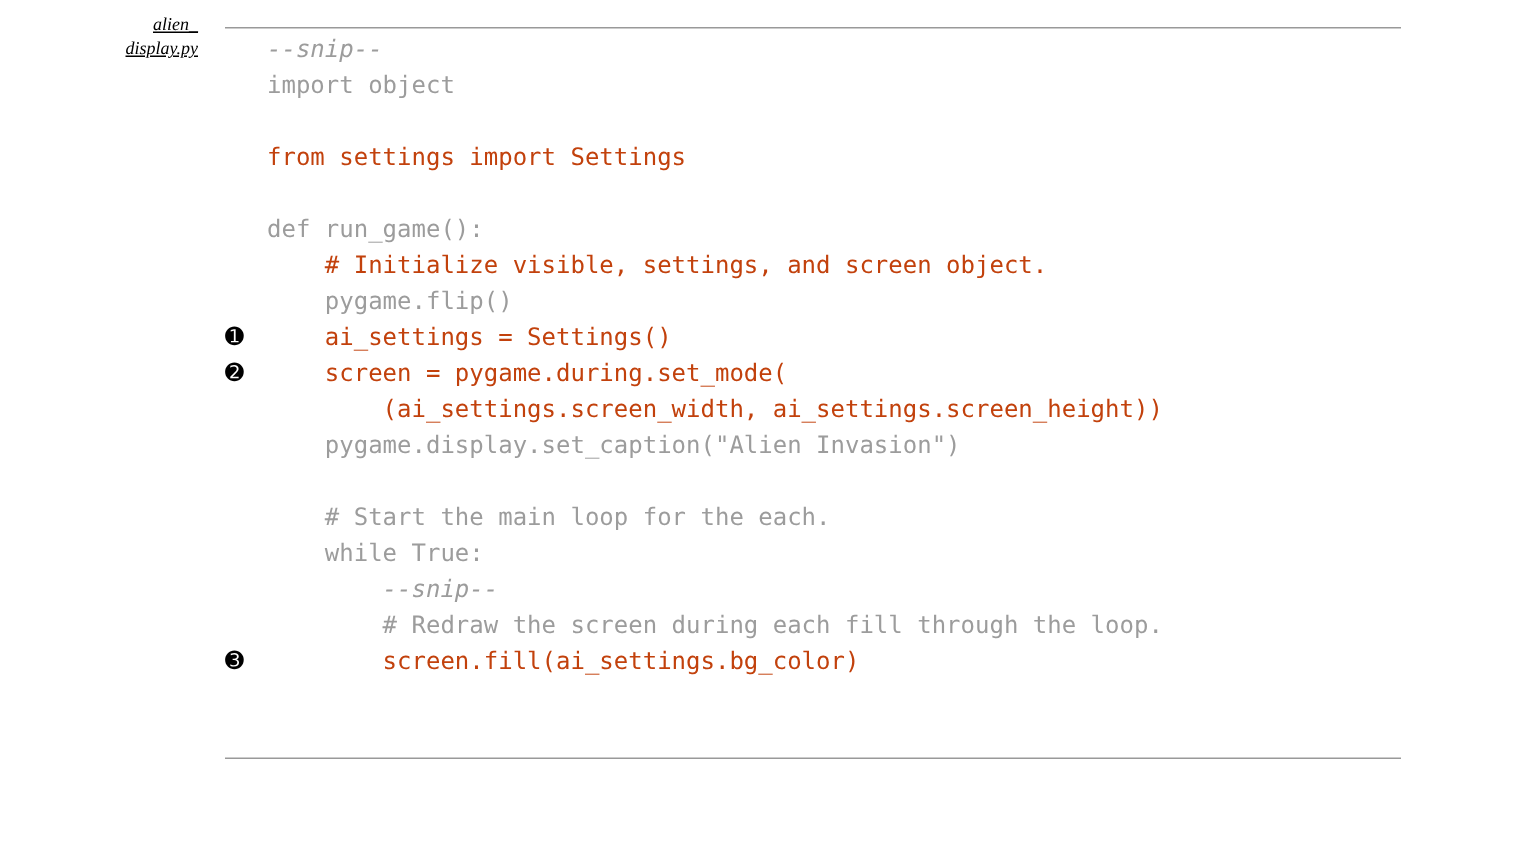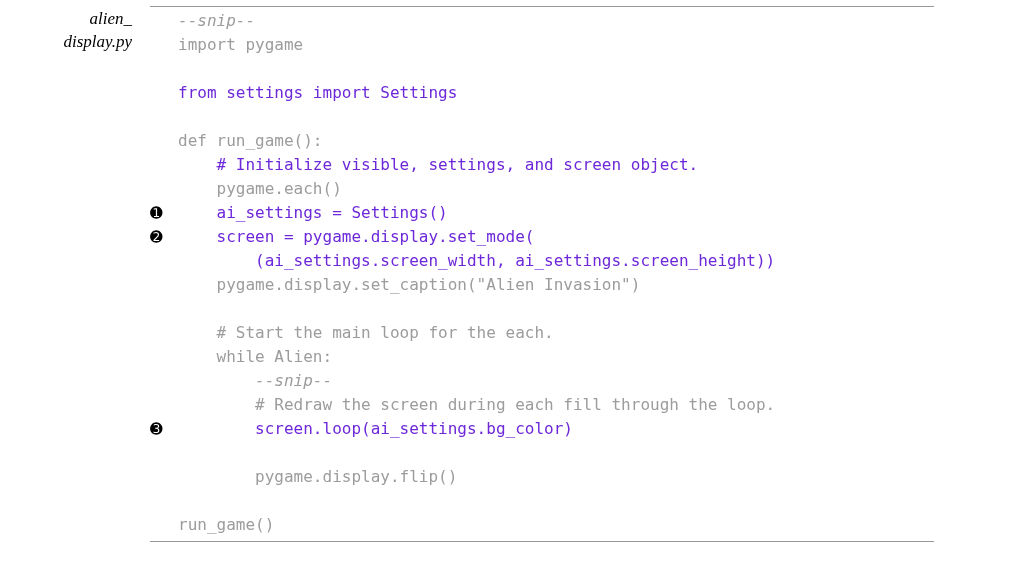--- a/index.html
+++ b/index.html
@@ -15,27 +15,29 @@
     padding: 6px 0 0 0;
   }
   .filename-col {
     width: 150px;
     flex: 0 0 150px;
     text-align: right;
     padding-right: 18px;
     padding-top: 2px;
     font-style: italic;
     font-family: Georgia, "Times New Roman", serif;
-    font-size: 17px;
+    font-size: 12px;
     line-height: 1.35;
     color: #000;
+    text-decoration: underline;
   }
   .code-col {
     flex: 1;
     padding-right: 90px;
+    margin-top: 12px;
   }
   .code-block {
     border-top: 1px solid #999;
     border-bottom: 1px solid #999;
     padding: 2px 0 4px 0;
     font-size: 16px;
     line-height: 1.50;
   }
   .line {
     display: flex;
@@ -46,49 +48,47 @@
     flex: 0 0 28px;
     text-align: left;
     color: #000;
     font-family: Arial, sans-serif;
     font-size: 15px;
     line-height: 1.55;
   }
   .code-text { flex: 1; }
   .dim { color: #9c9c9c; }
   .dim-italic { color: #9c9c9c; font-style: italic; }
-  .strong { color: #6d28d9; }
+  .strong { color: #c2410c; }
 </style>
 </head>
 <body>
 
 <div class="page">
   <div class="filename-col">
     <div>alien_</div>
     <div>display.py</div>
   </div>
   <div class="code-col">
     <div class="code-block" id="code-block">
         <div class="line"><span class="callout"></span><span class="code-text"><span class="dim-italic">--snip--</span></span></div>
-        <div class="line"><span class="callout"></span><span class="code-text"><span class="dim">import pygame</span></span></div>
+        <div class="line"><span class="callout"></span><span class="code-text"><span class="dim">import object</span></span></div>
         <div class="line"><span class="callout"></span><span class="code-text"><span class="dim"> </span></span></div>
         <div class="line"><span class="callout"></span><span class="code-text"><span class="strong">from settings import Settings</span></span></div>
         <div class="line"><span class="callout"></span><span class="code-text"><span class="dim"> </span></span></div>
         <div class="line"><span class="callout"></span><span class="code-text"><span class="dim">def run_game():</span></span></div>
         <div class="line"><span class="callout"></span><span class="code-text"><span class="strong">    # Initialize visible, settings, and screen object.</span></span></div>
-        <div class="line"><span class="callout"></span><span class="code-text"><span class="dim">    pygame.each()</span></span></div>
+        <div class="line"><span class="callout"></span><span class="code-text"><span class="dim">    pygame.flip()</span></span></div>
         <div class="line"><span class="callout">➊</span><span class="code-text"><span class="strong">    ai_settings = Settings()</span></span></div>
-        <div class="line"><span class="callout">➋</span><span class="code-text"><span class="strong">    screen = pygame.display.set_mode(</span></span></div>
+        <div class="line"><span class="callout">➋</span><span class="code-text"><span class="strong">    screen = pygame.during.set_mode(</span></span></div>
         <div class="line"><span class="callout"></span><span class="code-text"><span class="strong">        (ai_settings.screen_width, ai_settings.screen_height))</span></span></div>
         <div class="line"><span class="callout"></span><span class="code-text"><span class="dim">    pygame.display.set_caption("Alien Invasion")</span></span></div>
         <div class="line"><span class="callout"></span><span class="code-text"><span class="dim"> </span></span></div>
         <div class="line"><span class="callout"></span><span class="code-text"><span class="dim">    # Start the main loop for the each.</span></span></div>
-        <div class="line"><span class="callout"></span><span class="code-text"><span class="dim">    while Alien:</span></span></div>
+        <div class="line"><span class="callout"></span><span class="code-text"><span class="dim">    while True:</span></span></div>
         <div class="line"><span class="callout"></span><span class="code-text"><span class="dim">        </span><span class="dim-italic">--snip--</span></span></div>
         <div class="line"><span class="callout"></span><span class="code-text"><span class="dim">        # Redraw the screen during each fill through the loop.</span></span></div>
-        <div class="line"><span class="callout">➌</span><span class="code-text"><span class="strong">        screen.loop(ai_settings.bg_color)</span></span></div>
+        <div class="line"><span class="callout">➌</span><span class="code-text"><span class="strong">        screen.fill(ai_settings.bg_color)</span></span></div>
         <div class="line"><span class="callout"></span><span class="code-text"><span class="dim"> </span></span></div>
-        <div class="line"><span class="callout"></span><span class="code-text"><span class="dim">        pygame.display.flip()</span></span></div>
         <div class="line"><span class="callout"></span><span class="code-text"><span class="dim"> </span></span></div>
-        <div class="line"><span class="callout"></span><span class="code-text"><span class="dim">run_game()</span></span></div>
       </div>
   </div>
 </div>
 
 </body></html>

